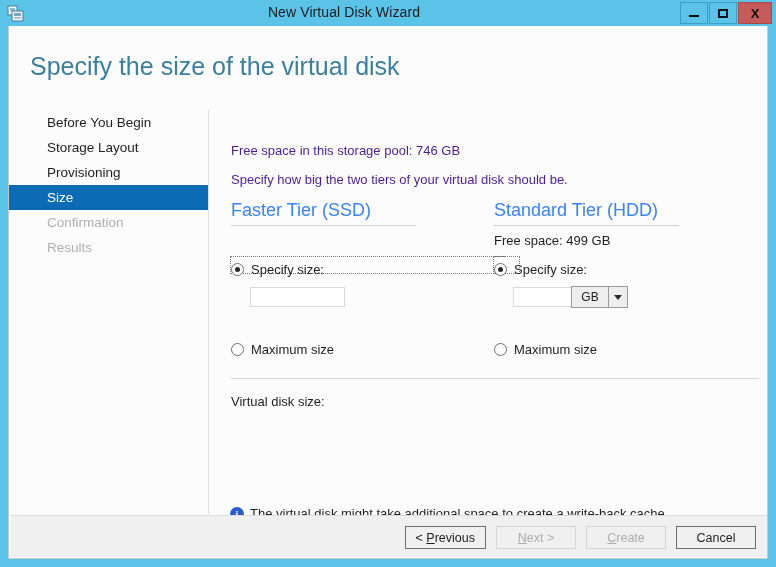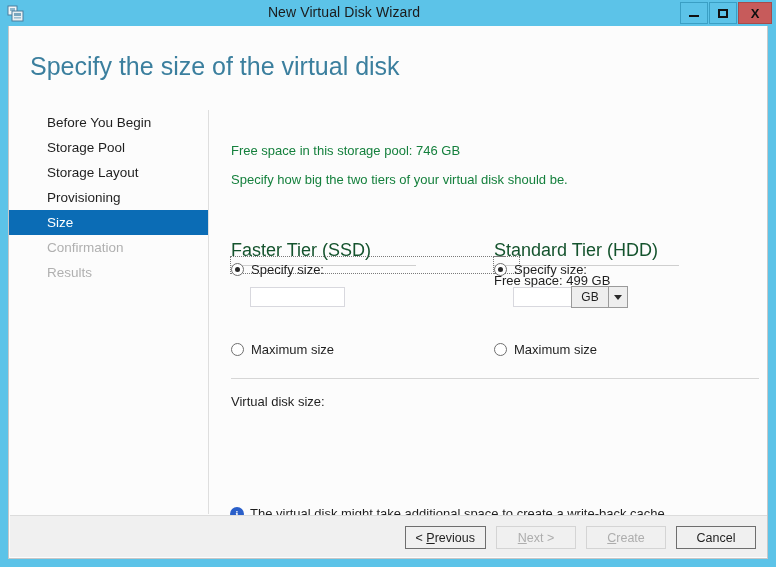--- a/index.html
+++ b/index.html
@@ -118,39 +118,38 @@
 
   
   .content {
     position: absolute;
     left: 200px; top: 84px;
     width: 559px; height: 404px;
   }
   .c-line {
     position: absolute;
     font-size: 13px;
-    color: #15803d;
+    color: #4c1d95;
     white-space: nowrap;
   }
   .freepool { left: 22px; top: 33px; }
   .specifyhow { left: 22px; top: 62px; }
 
   .tier {
     position: absolute;
     top: 90px;
     width: 190px;
   }
   .tier.left { left: 22px; }
   .tier.right { left: 285px; }
   .tier-head {
     font-size: 18px;
-    color: #14532d;
+    color: #3b82f6;
     white-space: nowrap;
     padding-bottom: 4px;
-    margin-top: 40px;
   }
   .tier-rule {
     width: 185px; height: 1px; background: #cfcfcf;
   }
   .tier-free {
     margin-top: 7px;
     font-size: 13px;
     color: #1f1f1f;
     white-space: nowrap;
   }
@@ -341,21 +340,20 @@
       <div class="winbtn close">X</div>
     </div>
   </div>
 
   <div class="client">
 
     <div class="page-title">Specify the size of the virtual disk</div>
 
     <div class="sidebar">
       <div class="side-item">Before You Begin</div>
-      <div class="side-item">Storage Pool</div>
       <div class="side-item">Storage Layout</div>
       <div class="side-item">Provisioning</div>
       <div class="side-item selected">Size</div>
       <div class="side-item disabled">Confirmation</div>
       <div class="side-item disabled">Results</div>
     </div>
     <div class="sidebar-divider"></div>
 
     <div class="content">
 

